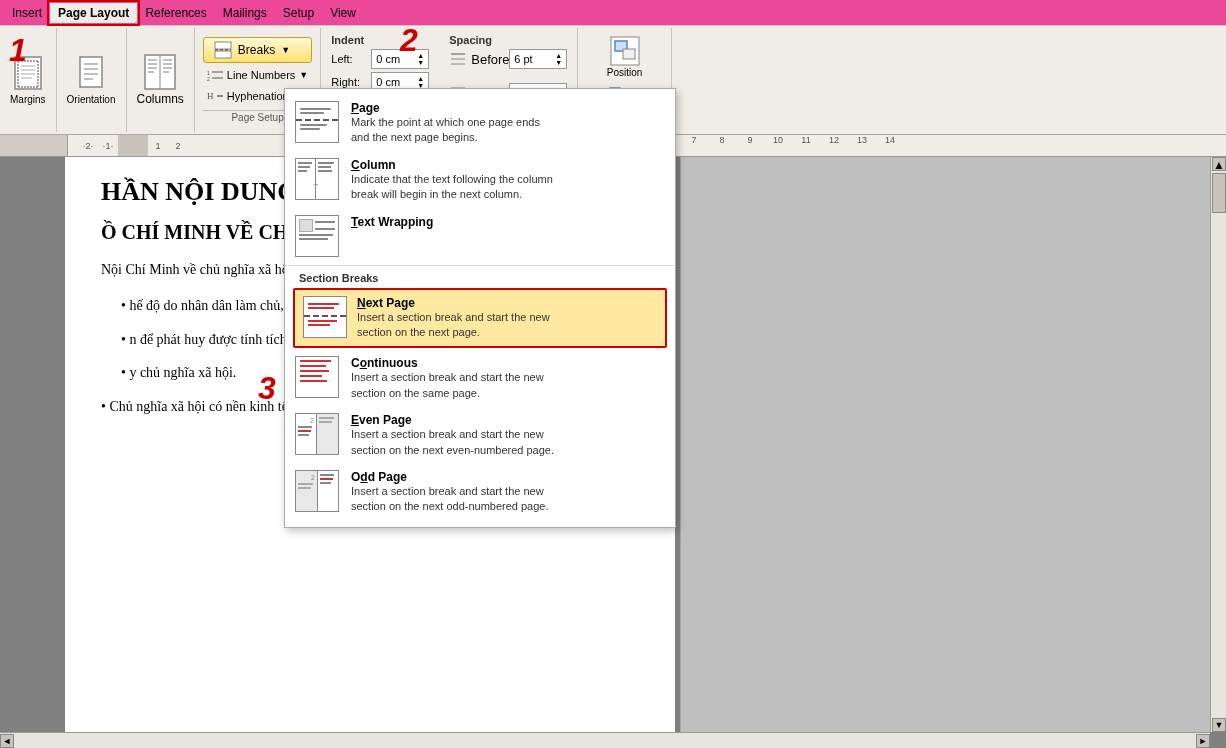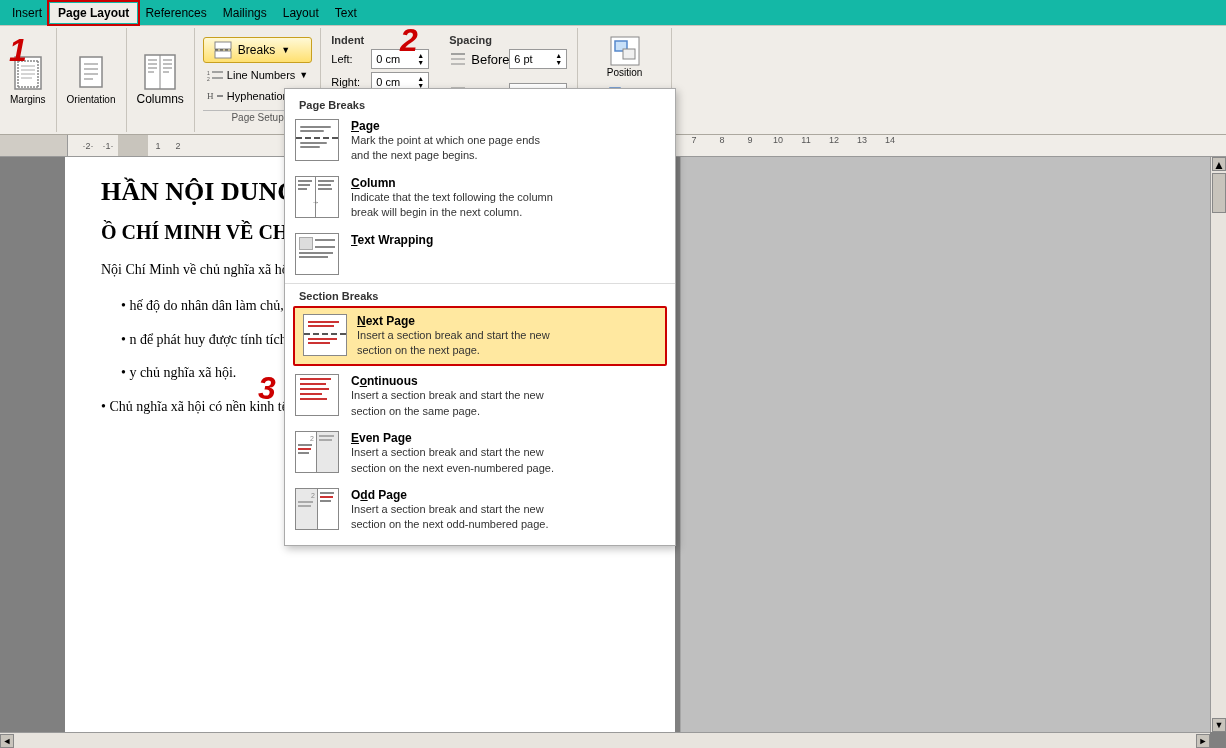--- a/index.html
+++ b/index.html
@@ -8,38 +8,38 @@
     
     .red-border { outline: 2px solid #cc0000 !important; outline-offset: 1px; }
   </style>
 </head>
 <body>
 
 <div style="position:relative; width:1226px; height:748px; overflow:hidden; background:#808080;">
 
   <div style="position:absolute; top:0; left:0; right:0; height:135px; background:#f0ede8; border-bottom:1px solid #aca89f; z-index:10;">
 
-    <div style="display:flex; align-items:center; padding:2px 4px; border-bottom:1px solid #c8c4bc; background:#14b8a6; height:26px;">
+    <div style="display:flex; align-items:center; padding:2px 4px; border-bottom:1px solid #c8c4bc; background:#ec4899; height:26px;">
       <div style="padding:3px 8px; font-size:12px; cursor:pointer; color:#000;">
         <span>Insert</span>
       </div>
       <div class="red-border" style="padding:3px 8px; font-size:12px; cursor:pointer; color:#000; background:#f0ede8; font-weight:bold;">
         <span>Page Layout</span>
       </div>
       <div style="padding:3px 8px; font-size:12px; cursor:pointer; color:#000;">
         <span>References</span>
       </div>
       <div style="padding:3px 8px; font-size:12px; cursor:pointer; color:#000;">
         <span>Mailings</span>
       </div>
       <div style="padding:3px 8px; font-size:12px; cursor:pointer; color:#000;">
-        <span>Layout</span>
+        <span>Setup</span>
       </div>
       <div style="padding:3px 8px; font-size:12px; cursor:pointer; color:#000;">
-        <span>Text</span>
+        <span>View</span>
       </div>
     </div>
 
     <div style="position:absolute; left:9px; top:32px; font-size:32px; font-weight:bold; color:#cc0000; font-style:italic; z-index:5;">
       <span>1</span>
     </div>
 
     <div style="position:absolute; left:400px; top:22px; font-size:32px; font-weight:bold; color:#cc0000; font-style:italic; z-index:5;">
       <span>2</span>
     </div>
@@ -234,23 +234,20 @@
             <span style="font-size:8px;">▼</span>
           </div>
         </div>
       </div>
 
     </div>
   </div>
 
   <div style="position:absolute; top:88px; left:284px; background:#fff; border:1px solid #aaa; box-shadow:2px 3px 8px rgba(0,0,0,0.25); width:392px; z-index:200; padding:6px 0;">
 
-    <div style="font-size:11px; font-weight:bold; color:#333; padding:4px 14px 2px; border-bottom:none;">
-      <span>Page Breaks</span>
-    </div>
 
     <div style="display:flex; align-items:flex-start; padding:6px 10px; cursor:pointer; gap:12px;">
       <div style="width:44px; height:42px; border:1.5px solid #888; background:white; display:flex; flex-direction:column; flex-shrink:0;">
         <div style="height:48%; border-bottom:2px dashed #555; display:flex; flex-direction:column; justify-content:center; padding:2px 4px; gap:2px;">
           <div style="height:2px; background:#888; border-radius:1px; width:90%;"></div>
           <div style="height:2px; background:#888; border-radius:1px; width:70%;"></div>
         </div>
         <div style="padding:3px 4px; display:flex; flex-direction:column; gap:2px;">
           <div style="height:2px; background:#888; border-radius:1px; width:80%;"></div>
           <div style="height:2px; background:#888; border-radius:1px; width:60%;"></div>

